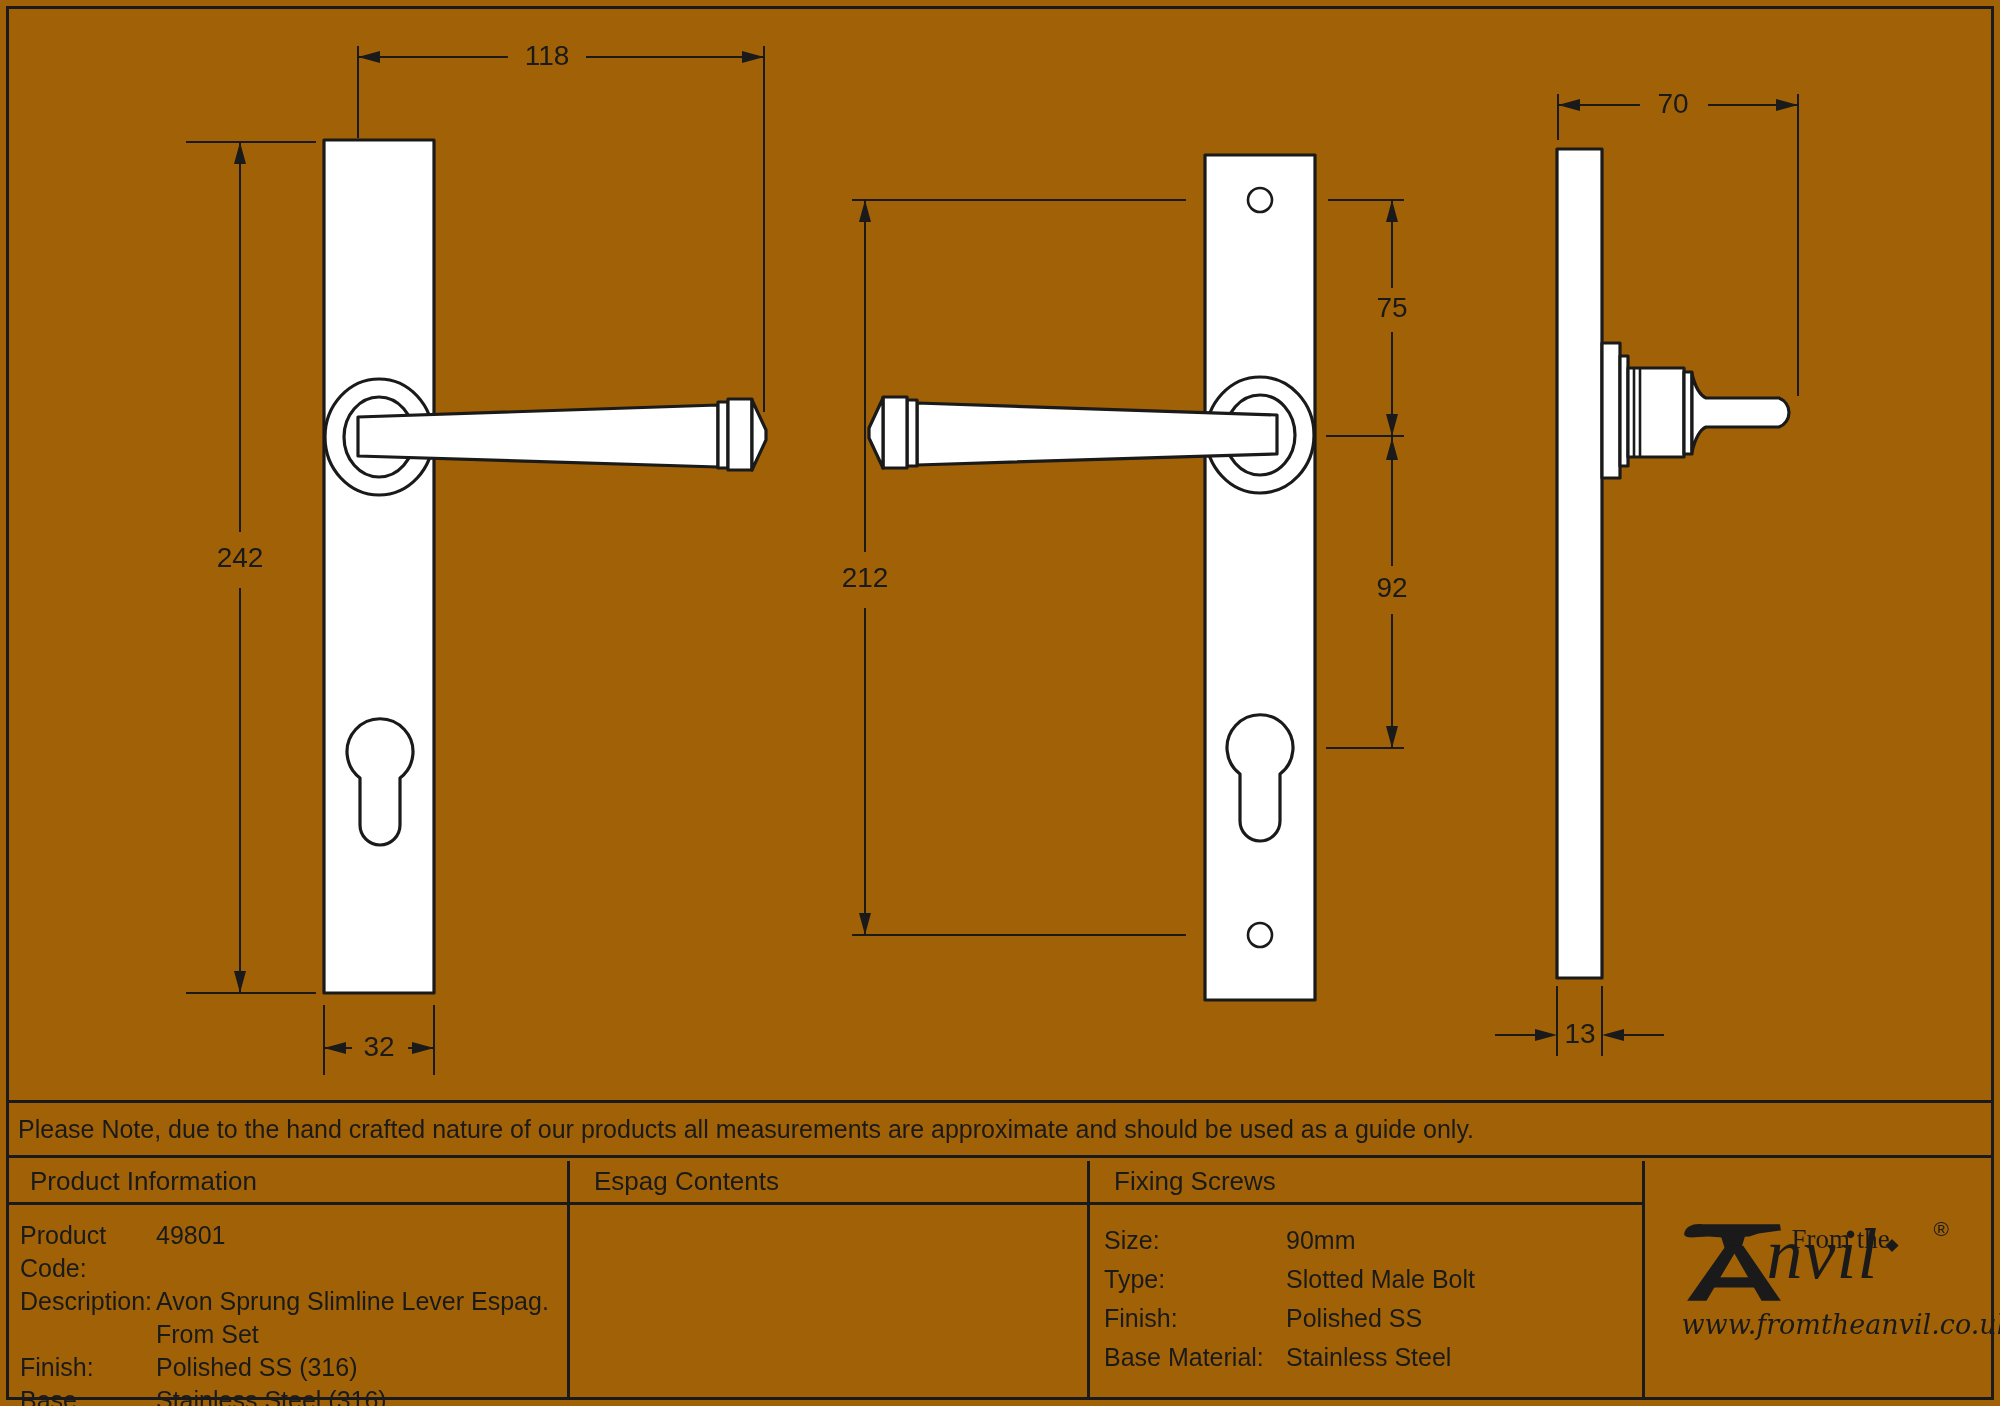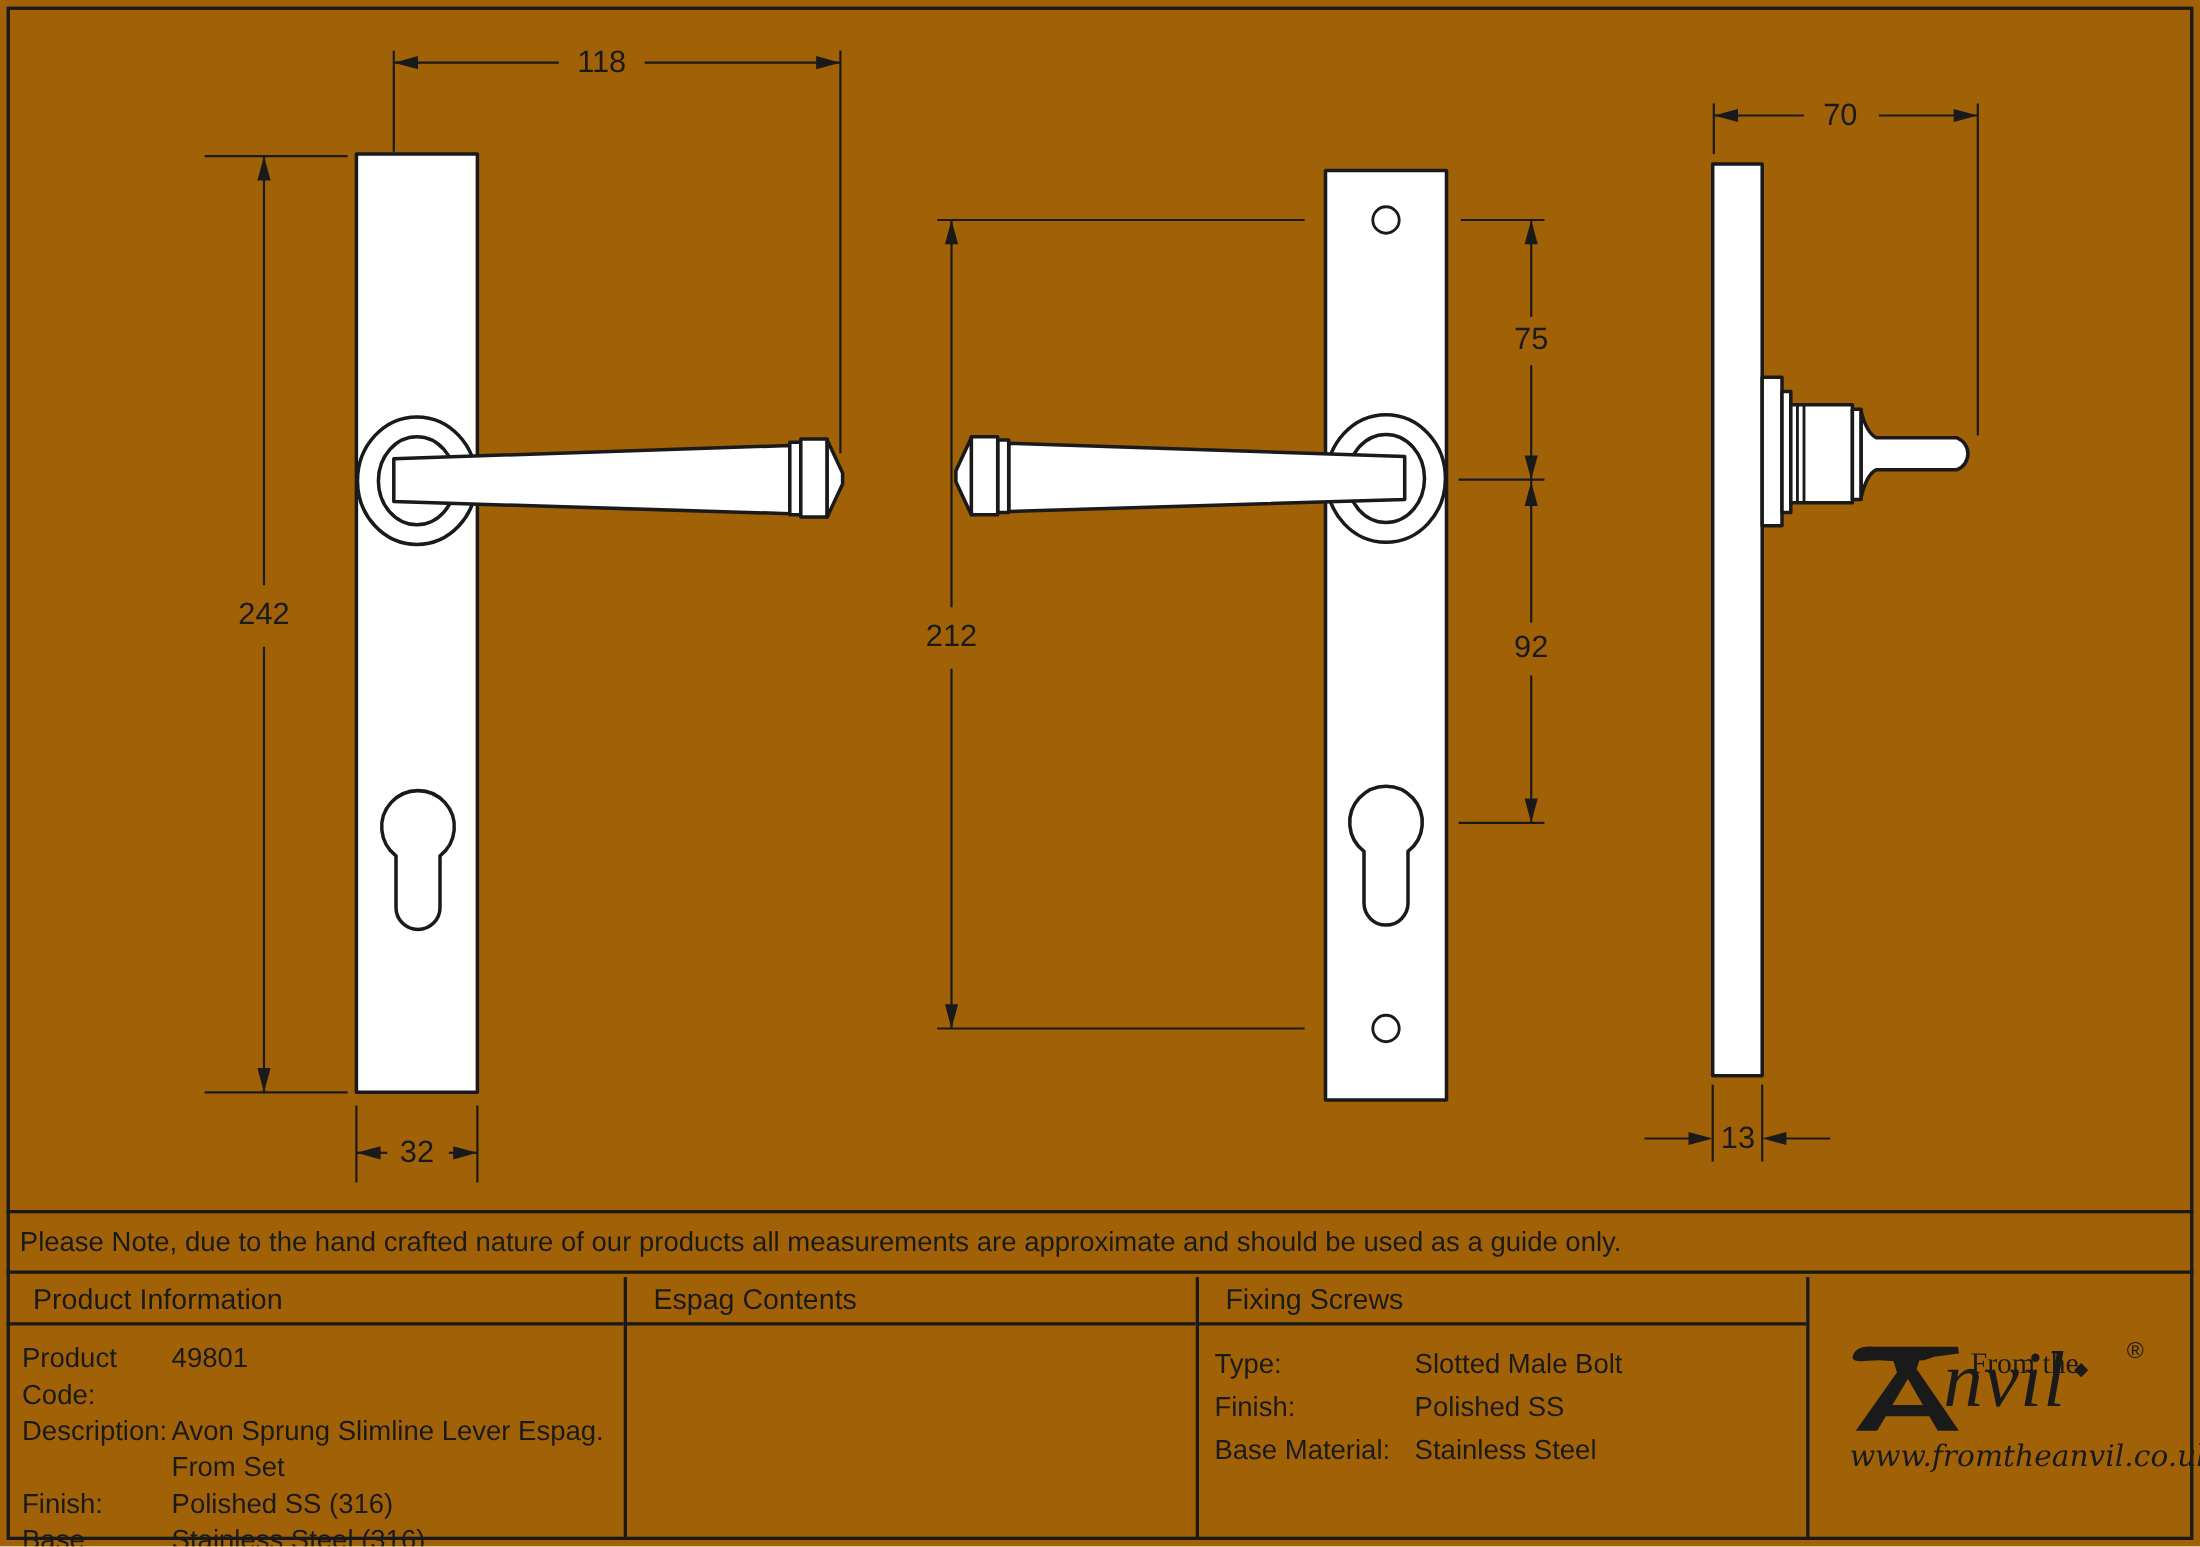--- a/index.html
+++ b/index.html
@@ -198,20 +198,24 @@
       </div>
 
       <div class="col c2">
         <div class="col-header">Espag Contents</div>
       </div>
 
       <div class="col c3">
         <div class="col-header">Fixing Screws</div>
         <div class="col-body">
           <div class="kv">
+            <span class="k">Size:</span>
+            <span class="v">90mm</span>
+          </div>
+          <div class="kv">
             <span class="k">Type:</span>
             <span class="v">Slotted Male Bolt</span>
           </div>
           <div class="kv">
             <span class="k">Finish:</span>
             <span class="v">Polished SS</span>
           </div>
           <div class="kv">
             <span class="k">Base Material:</span>
             <span class="v">Stainless Steel</span>

